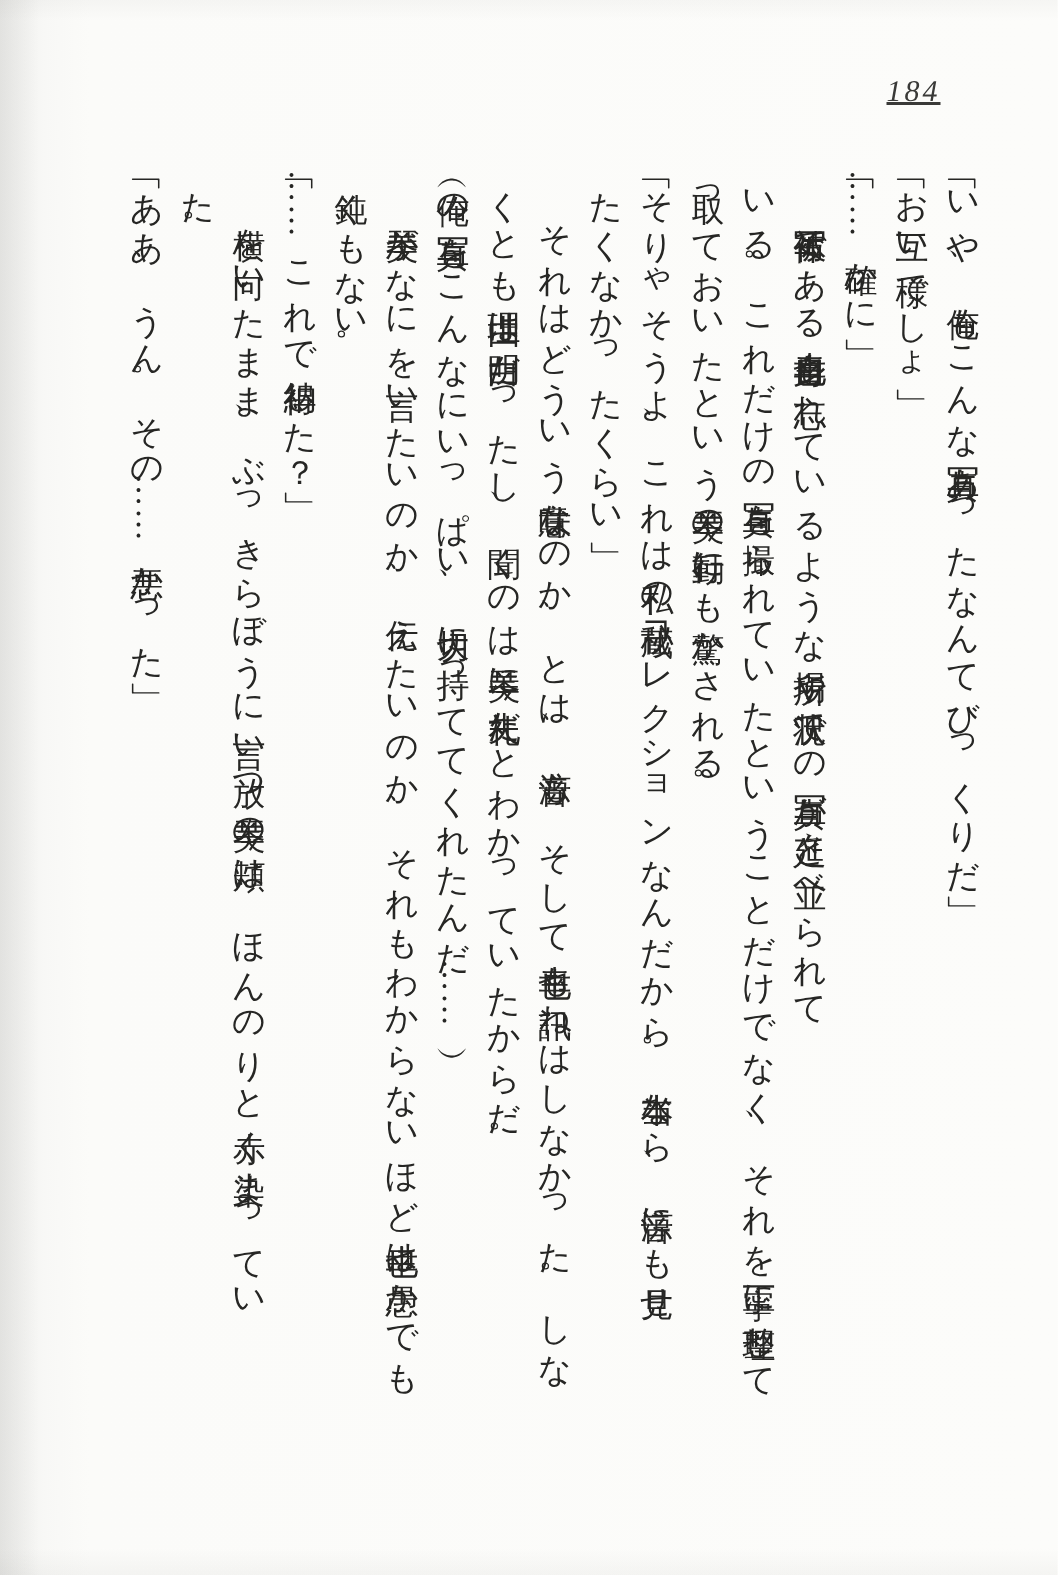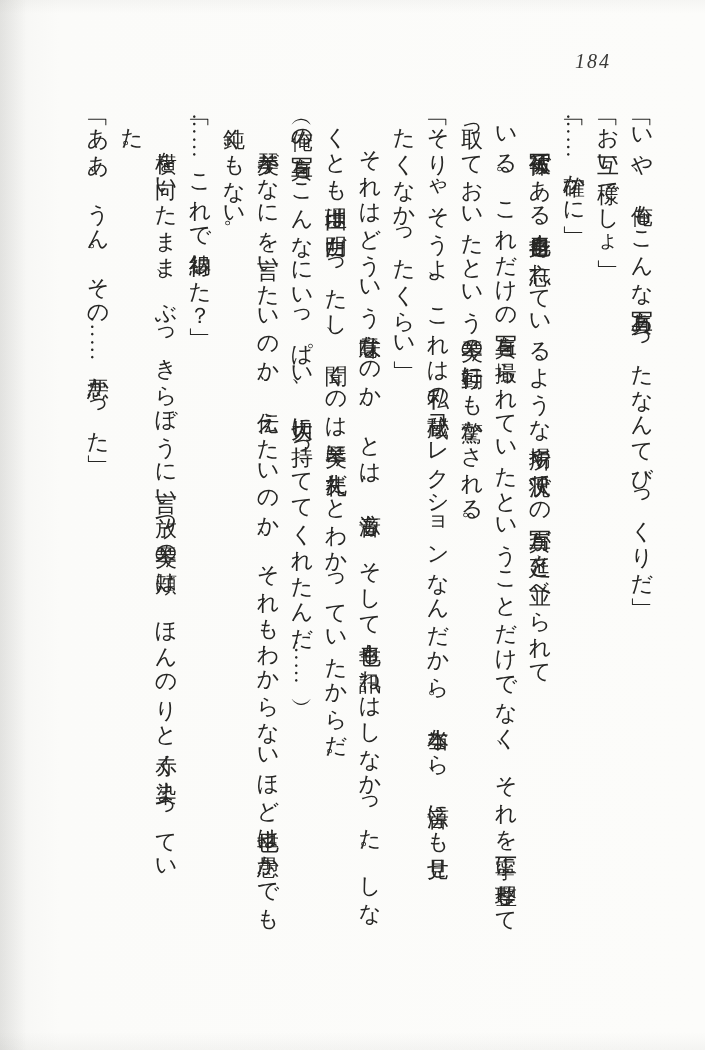--- a/index.html
+++ b/index.html
@@ -29,25 +29,26 @@
     inset: 0;
     pointer-events: none;
     background:
       linear-gradient(0deg, rgba(120,120,115,0.06) 0, rgba(0,0,0,0) 18px),
       linear-gradient(180deg, rgba(120,120,115,0.05) 0, rgba(0,0,0,0) 14px),
       linear-gradient(90deg, rgba(110,110,105,0.10) 0, rgba(0,0,0,0) 26px);
   }
   .page-number {
     position: absolute;
     top: 50px;
-    left: 575px;
+    left: 591px;
     font-size: 20px;
     letter-spacing: 2px;
     font-style: italic;
     color: #3a3a38;
+    text-decoration: underline;
   }
   .text-area {
     position: absolute;
     top: 112px;
     right: 46px;
     height: 900px;
     writing-mode: vertical-rl;
     text-orientation: mixed;
     font-size: 22px;
     letter-spacing: 1px;

